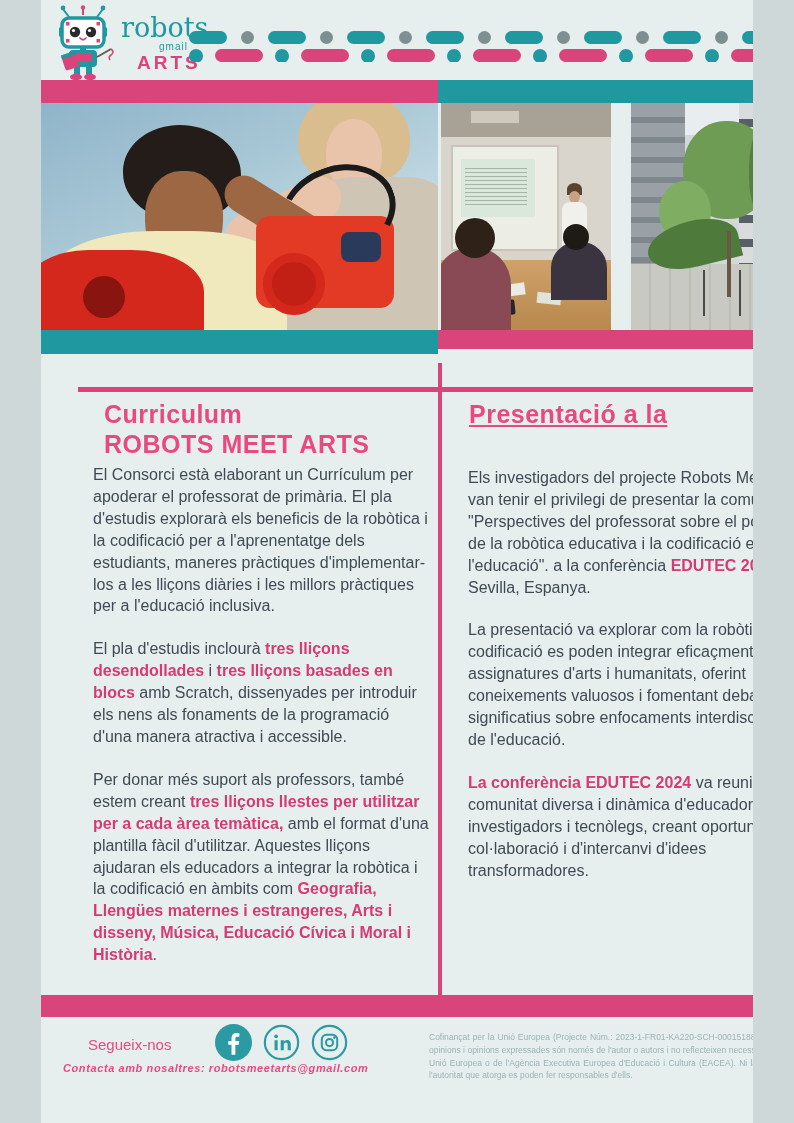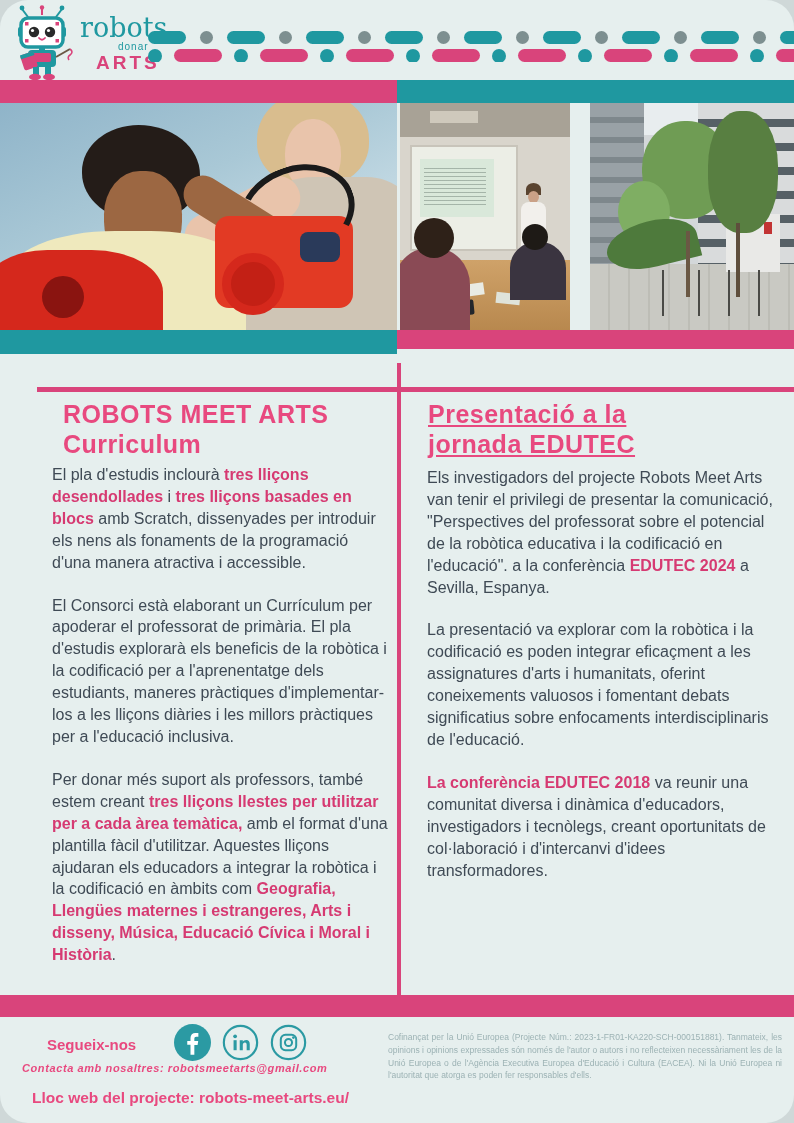--- a/index.html
+++ b/index.html
@@ -1,21 +1,20 @@
 <!DOCTYPE html>
 <html style="--bg: #e6efee; --teal: #1f98a0; --pink: #d9447b; --pink_bright: #e8497f; --accent_pink: #d63a72; --gray_dot: #7d8f90; --body_text: #3f4a55; --fine_print: #9cb2b4;"><head>
 <meta charset="utf-8">
 <style>
   * { margin:0; padding:0; box-sizing:border-box; }
   html,body { background:#cfd8d8; }
   .page {
-    position:relative; width:794px; height:1123px; margin:0 auto;
+    position:relative; width:712px; height:1123px; margin:0 auto;
     background:var(--bg,#e6efee); overflow:hidden;
     font-family:"Liberation Sans", sans-serif;
-    border-radius:28px;
   }
   .abs { position:absolute; }
 
   
   .logo-wrap { position:absolute; left:12px; top:4px; height:78px; display:flex; align-items:center; }
   .logo-text { margin-left:4px; line-height:1; }
   .logo-robots { font-family:"DejaVu Serif", serif; font-size:27px; color:var(--teal); }
   .logo-meet  { font-size:10px; color:var(--teal); letter-spacing:1px; margin:1px 0 1px 38px; }
   .logo-arts  { font-size:19px; font-weight:bold; color:var(--pink); letter-spacing:3px; margin-left:16px; }
 
@@ -94,21 +93,21 @@
   .col-title { position:absolute; font-size:25px; font-weight:bold; color:var(--pink_bright); line-height:1.2; letter-spacing:.5px; }
   .title-left  { left:63px;  top:399px; }
   .title-right { left:428px; top:399px;text-decoration:underline; }
   .col { position:absolute; font-size:16px; color:var(--body_text); line-height:1.37; }
   .col-left  { left:52px;  top:464px; width:338px; }
   .col-right { left:427px; top:467px; width:350px; }
   .col p { margin:0 0 21px 0; }
   .accent { color:var(--accent_pink); font-weight:bold; }
 
   
-  .follow  { left:47px; top:1036px; font-size:15px; font-weight:bold; color:var(--pink_bright); }
+  .follow  { left:47px; top:1036px; font-size:15px; font-weight:normal; color:var(--pink_bright); }
   .social  { left:174px; top:1024px; display:flex; gap:11px; align-items:center; }
   .social svg { display:block; }
   .contact { left:22px; top:1062px; font-size:11px; font-weight:bold; color:var(--pink_bright); letter-spacing:.6px;font-style:italic; }
   .website { left:32px; top:1089px; font-size:15.5px; font-weight:bold; color:var(--pink_bright); }
   .disclaimer { left:388px; top:1031px; width:394px; font-size:8.5px; line-height:1.5;
                 color:var(--fine_print); text-align:justify; }
 </style>
 </head>
 <body>
 
@@ -141,21 +140,21 @@
       <rect x="10" y="48" width="14" height="4" transform="rotate(-18 17 56)" fill="#1f98a0"></rect>
       <line x1="44" y1="52" x2="58" y2="44" stroke="#6a5844" stroke-width="2"></line>
       <path d="M58 44 q4 3 0 6 q-3 2 -1 5" stroke="#d9447b" stroke-width="1.6" fill="none"></path>
       <rect x="21" y="62" width="6" height="8" fill="#1f98a0"></rect>
       <rect x="33" y="62" width="6" height="8" fill="#1f98a0"></rect>
       <ellipse cx="23" cy="72" rx="6" ry="3.2" fill="#d9447b"></ellipse>
       <ellipse cx="37" cy="72" rx="6" ry="3.2" fill="#d9447b"></ellipse>
     </svg>
     <div class="logo-text">
       <div class="logo-robots">robots</div>
-      <div class="logo-meet">donar</div>
+      <div class="logo-meet">gmail</div>
       <div class="logo-arts">ARTS</div>
     </div>
   </div>
 
   <div class="deco-row deco-row1">
       <span class="deco dash-teal"></span>
       <span class="deco dot-gray"></span>
       <span class="deco dash-teal"></span>
       <span class="deco dot-gray"></span>
       <span class="deco dash-teal"></span>
@@ -247,37 +246,36 @@
     <div class="abs p3-g4"></div>
   </div>
 
   <div class="band band-bot-left"></div>
   <div class="band band-bot-right"></div>
 
   <div class="abs vline"></div>
   <div class="abs hline"></div>
 
   <div class="col-title title-left">
+    <div>Curriculum</div>
     <div>ROBOTS MEET ARTS</div>
-    <div>Curriculum</div>
   </div>
   <div class="col col-left">
+    <p><span>El Consorci està elaborant un Currículum per apoderar el professorat de primària. El pla d'estudis explorarà els beneficis de la robòtica i la codificació per a l'aprenentatge dels estudiants, maneres pràctiques d'implementar-los a les lliçons diàries i les millors pràctiques per a l'educació inclusiva.</span></p>
     <p><span>El pla d'estudis inclourà </span><span class="accent">tres lliçons desendollades</span><span> i </span><span class="accent">tres lliçons basades en blocs</span><span> amb Scratch, dissenyades per introduir els nens als fonaments de la programació d'una manera atractiva i accessible.</span></p>
-    <p><span>El Consorci està elaborant un Currículum per apoderar el professorat de primària. El pla d'estudis explorarà els beneficis de la robòtica i la codificació per a l'aprenentatge dels estudiants, maneres pràctiques d'implementar-los a les lliçons diàries i les millors pràctiques per a l'educació inclusiva.</span></p>
     <p><span>Per donar més suport als professors, també estem creant </span><span class="accent">tres lliçons llestes per utilitzar per a cada àrea temàtica,</span><span> amb el format d'una plantilla fàcil d'utilitzar. Aquestes lliçons ajudaran els educadors a integrar la robòtica i la codificació en àmbits com </span><span class="accent">Geografia, Llengües maternes i estrangeres, Arts i disseny, Música, Educació Cívica i Moral i Història</span><span>.</span></p>
   </div>
 
   <div class="col-title title-right">
     <div>Presentació a la</div>
-    <div>jornada EDUTEC</div>
   </div>
   <div class="col col-right">
     <p><span>Els investigadors del projecte Robots Meet Arts van tenir el privilegi de presentar la comunicació, "Perspectives del professorat sobre el potencial de la robòtica educativa i la codificació en l'educació". a la conferència </span><span class="accent">EDUTEC 2024</span><span> a Sevilla, Espanya.</span></p>
     <p><span>La presentació va explorar com la robòtica i la codificació es poden integrar eficaçment a les assignatures d'arts i humanitats, oferint coneixements valuosos i fomentant debats significatius sobre enfocaments interdisciplinaris de l'educació.</span></p>
-    <p><span class="accent">La conferència EDUTEC 2018</span><span> va reunir una comunitat diversa i dinàmica d'educadors, investigadors i tecnòlegs, creant oportunitats de col·laboració i d'intercanvi d'idees transformadores.</span></p>
+    <p><span class="accent">La conferència EDUTEC 2024</span><span> va reunir una comunitat diversa i dinàmica d'educadors, investigadors i tecnòlegs, creant oportunitats de col·laboració i d'intercanvi d'idees transformadores.</span></p>
   </div>
 
   <div class="band band-footer"></div>
 
   <div class="abs follow">Segueix-nos</div>
 
   <div class="abs social">
     <svg width="37" height="37" viewBox="0 0 24 24">
       <circle cx="12" cy="12" r="12" fill="#2b9aa3"></circle>
       <path d="M13.2 20 v-6.4 h2.1 l.4-2.5 h-2.5 v-1.6 c0-.8.3-1.3 1.3-1.3 h1.3 V5.9 c-.3 0-1-.1-1.9-.1-1.9 0-3.2 1.2-3.2 3.3 v1.9 H8.6 v2.5 h2.1 V20 z" fill="#ffffff"></path>
@@ -290,16 +288,15 @@
     </svg>
     <svg width="37" height="37" viewBox="0 0 24 24">
       <circle cx="12" cy="12" r="10.8" fill="none" stroke="#2b9aa3" stroke-width="1.4"></circle>
       <rect x="7" y="7" width="10" height="10" rx="3" fill="none" stroke="#2b9aa3" stroke-width="1.3"></rect>
       <circle cx="12" cy="12" r="2.3" fill="none" stroke="#2b9aa3" stroke-width="1.3"></circle>
       <circle cx="15.2" cy="8.8" r="0.9" fill="#2b9aa3"></circle>
     </svg>
   </div>
 
   <div class="abs contact">Contacta amb nosaltres: robotsmeetarts@gmail.com</div>
-  <div class="abs website">Lloc web del projecte: robots-meet-arts.eu/</div>
   <div class="abs disclaimer">Cofinançat per la Unió Europea (Projecte Núm.: 2023-1-FR01-KA220-SCH-000151881). Tanmateix, les opinions i opinions expressades són només de l'autor o autors i no reflecteixen necessàriament les de la Unió Europea o de l'Agència Executiva Europea d'Educació i Cultura (EACEA). Ni la Unió Europea ni l'autoritat que atorga es poden fer responsables d'ells.</div>
 
 </div>
 
 </body></html>

